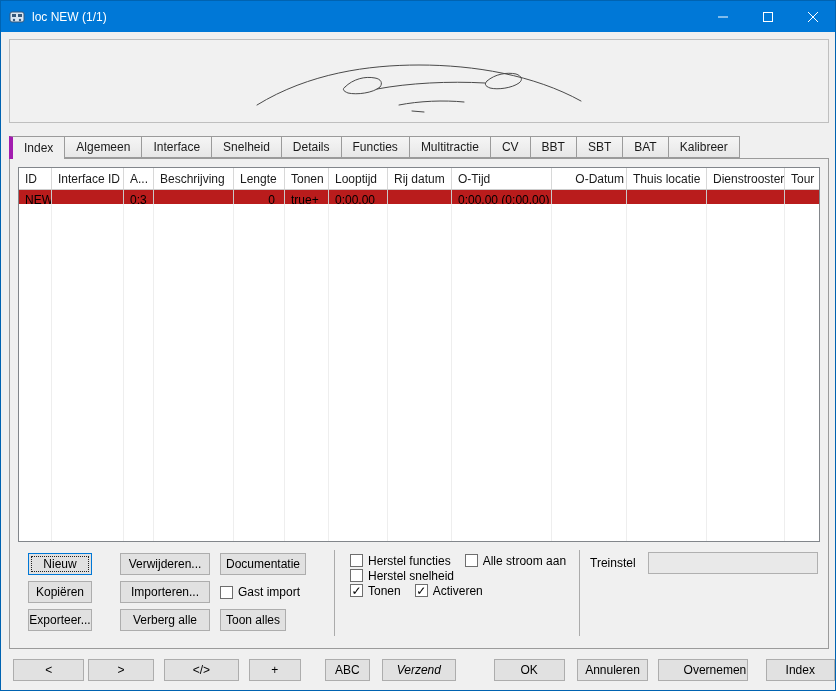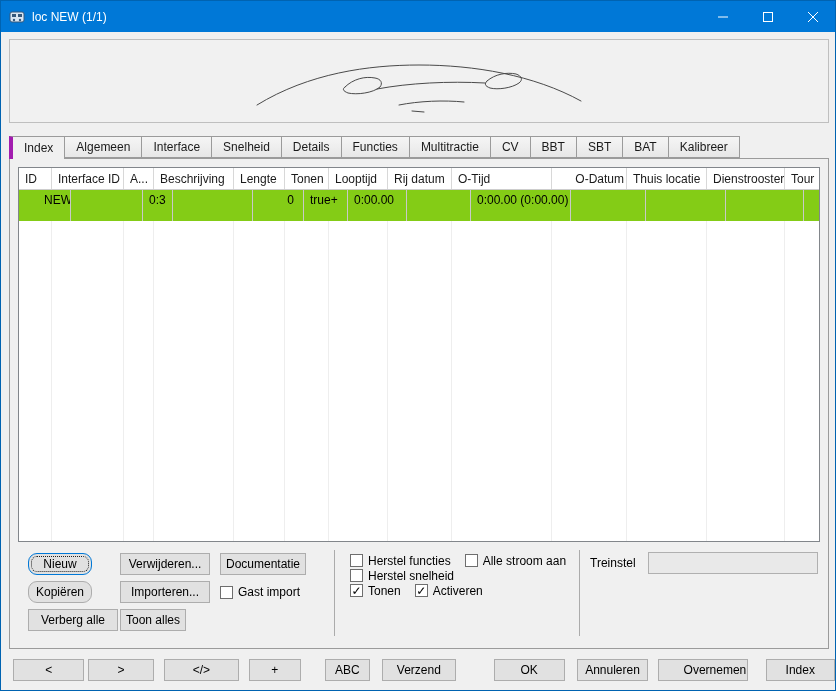--- a/index.html
+++ b/index.html
@@ -30,60 +30,60 @@
 
   .page { position:absolute; left:8px; top:157px; width:820px; height:491px;
           border:1px solid #9b9b9b; background:#f0f0f0; z-index:1; }
 
   
   .table-wrap { position:absolute; left:8px; top:8px; width:802px; height:375px;
                 background:#fff; border:1px solid #82868b; display:flex; flex-direction:column; }
   .thead { display:flex; height:22px; background:#fff; border-bottom:1px solid #cdcdcd; flex:0 0 auto; }
   .th { border-right:1px solid #d8d8d8; padding:4px 2px 0 6px; font-size:12px; color:#1a1a1a;
         white-space:nowrap; overflow:hidden; }
-  .trow { display:flex; height:31px; background:#84cc16; flex:0 0 auto;padding-left:19px; }
+  .trow { display:flex; height:14px; background:#b91c1c; flex:0 0 auto; }
   .td { padding:3px 2px 0 6px; font-size:12px; color:#000; white-space:nowrap; overflow:hidden;
         border-right:1px solid #c9c9c9; }
   .td.num { text-align:right; padding-right:9px; }
   .tfill { flex:1; display:flex; }
   .fc { border-right:1px solid #eeeeee; }
   .c0{width:33px;} .c1{width:72px;} .c2{width:30px;} .c3{width:80px;} .c4{width:51px;}
   .c5{width:44px;} .c6{width:59px;} .c7{width:64px;} .c8{width:100px;} .c9{width:75px;text-align:right;}
   .c10{width:80px;} .c11{width:78px;} .c12{flex:1; border-right:none;}
 
   
   .btn { height:22px; background:#e1e1e1; border:1px solid #adadad; font-size:12px; color:#000;
          display:flex; align-items:center; justify-content:center; white-space:nowrap; }
   .btn.default-focus { border:1px solid #0078d7; outline:1px dotted #212121; outline-offset:-4px; }
 
   
   .controls { position:absolute; left:8px; top:388px; width:802px; height:95px; }
   .btn-grid { position:absolute; left:10px; top:6px; display:grid;
               grid-template-columns:92px 100px 100px; grid-auto-rows:28px; }
-  .w76{width:64px;border-radius:9px;} .w90{width:90px;} .w92{width:86px;} .w66{width:66px;}
+  .w76{width:64px;} .w90{width:90px;} .w92{width:86px;} .w66{width:66px;}
   .vsep { position:absolute; top:3px; width:1px; height:86px; background:#ababab; }
   .sep1 { left:316px; } .sep2 { left:561px; }
   .checks { position:absolute; left:332px; top:6px; }
   .check-row { display:flex; align-items:center; height:15px; font-size:12px; }
   .cb { width:13px; height:13px; background:#fff; border:1px solid #6e6e6e; margin-right:5px;
         display:inline-flex; align-items:center; justify-content:center; flex:0 0 auto; }
   .cb.checked::after { content:"✓"; font-size:12px; line-height:1; color:#000; }
   .cb-gap { margin-left:14px; }
   .gast-cell { display:flex; align-items:center; height:22px; font-size:12px; }
   .treinstel-label { position:absolute; left:572px; top:9px; font-size:12px; color:#000; }
   .treinstel-input { position:absolute; left:630px; top:5px; width:170px; height:22px;
                      background:#e9e9e9; border:1px solid #b0b0b0; font-size:12px; padding:0 4px;
                      font-family:"Liberation Sans", sans-serif; color:#444; }
 
   
   .footer { position:absolute; left:0; top:648px; width:834px; height:41px;
             display:flex; align-items:center; }
   .f-prev{width:72px; margin-left:12px;} .f-next{width:66px; margin-left:4px;}
   .f-xml{width:76px; margin-left:10px;} .f-plus{width:52px; margin-left:10px;}
-  .f-abc{width:46px; margin-left:24px;} .f-verzend{width:74px; margin-left:12px;}
+  .f-abc{width:46px; margin-left:24px;} .f-verzend{width:74px; margin-left:12px;font-style:italic;}
   .f-ok{width:72px; margin-left:38px;} .f-annuleren{width:72px; margin-left:12px;}
   .f-overnemen{width:90px; margin-left:10px;padding-left:24px;} .f-help{width:70px; margin-left:18px;}
 </style>
 </head>
 <body>
 
 <div class="window">
 
   <div class="titlebar">
     <svg class="app-icon" viewBox="0 0 16 16">
@@ -206,20 +206,23 @@
             <button class="btn w76">Kopiëren</button>
           </div>
         <div>
             <button class="btn w90">Importeren...</button>
           </div>
         <div class="gast-cell">
           <span class="cb"></span>
           <span>Gast import</span>
         </div>
         <div>
+            <button class="btn w76">Exporteer...</button>
+          </div>
+        <div>
             <button class="btn w90">Verberg alle</button>
           </div>
         <div>
             <button class="btn w66">Toon alles</button>
           </div>
       </div>
 
       <div class="vsep sep1"></div>
 
       <div class="checks">

